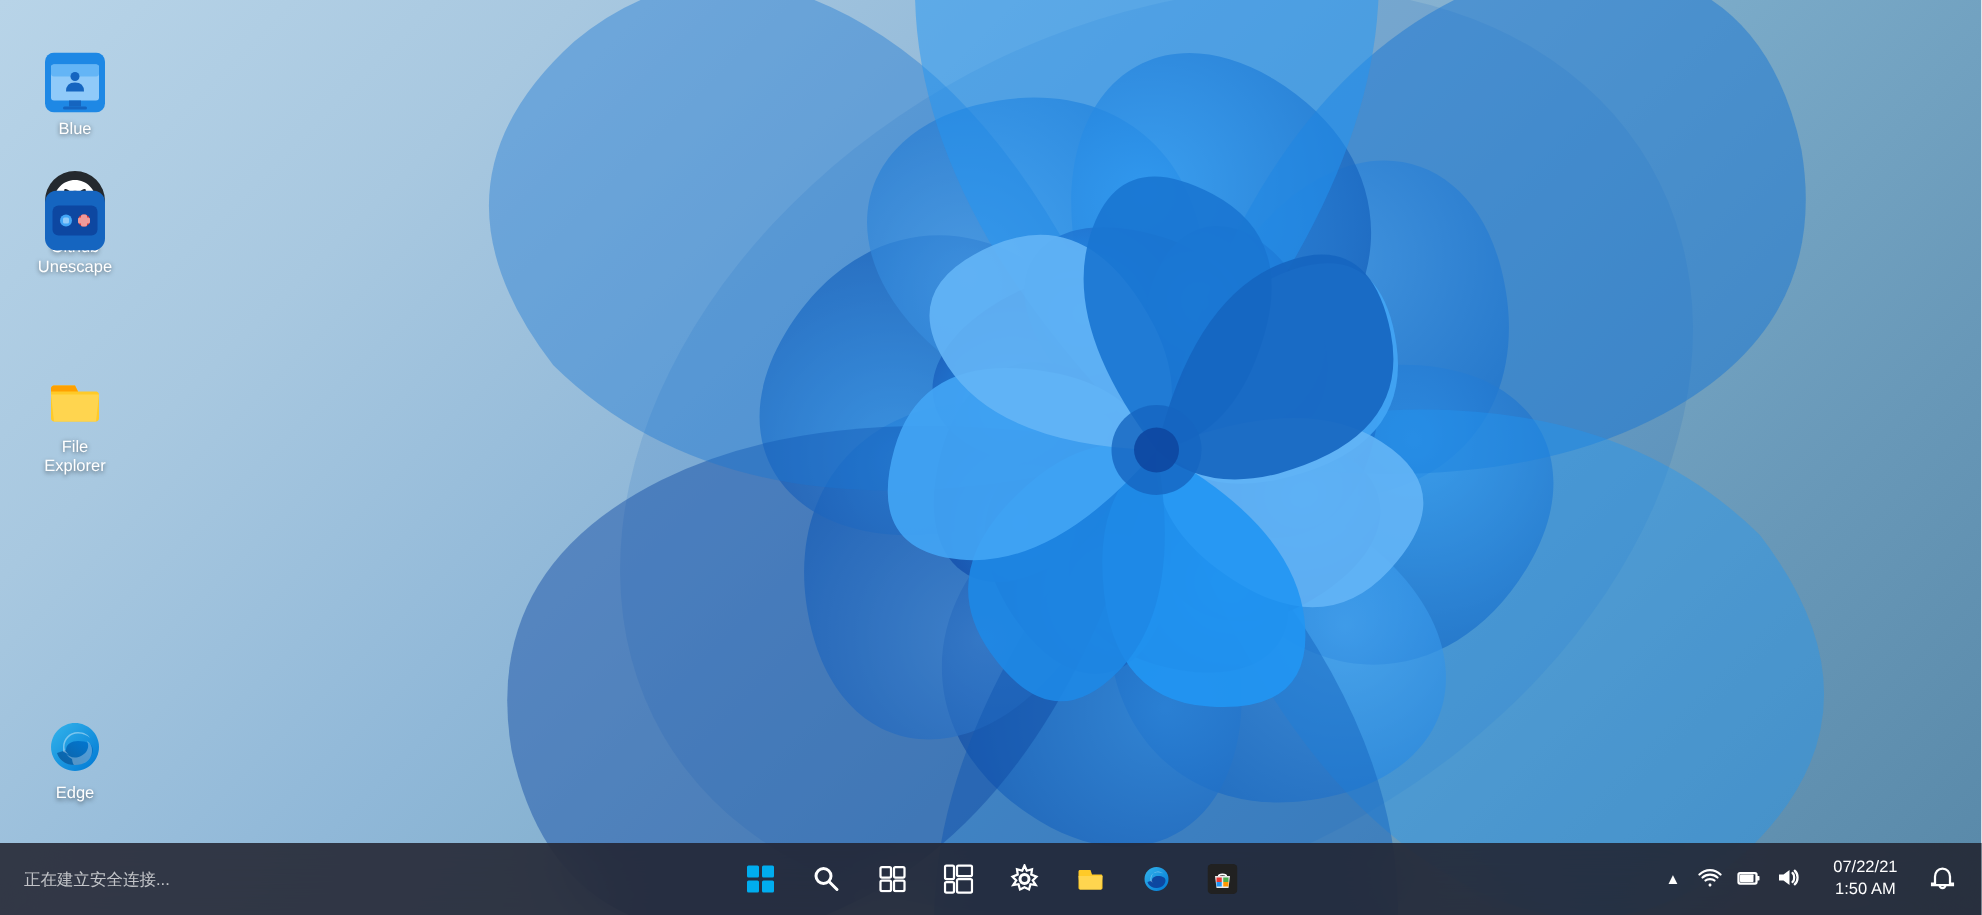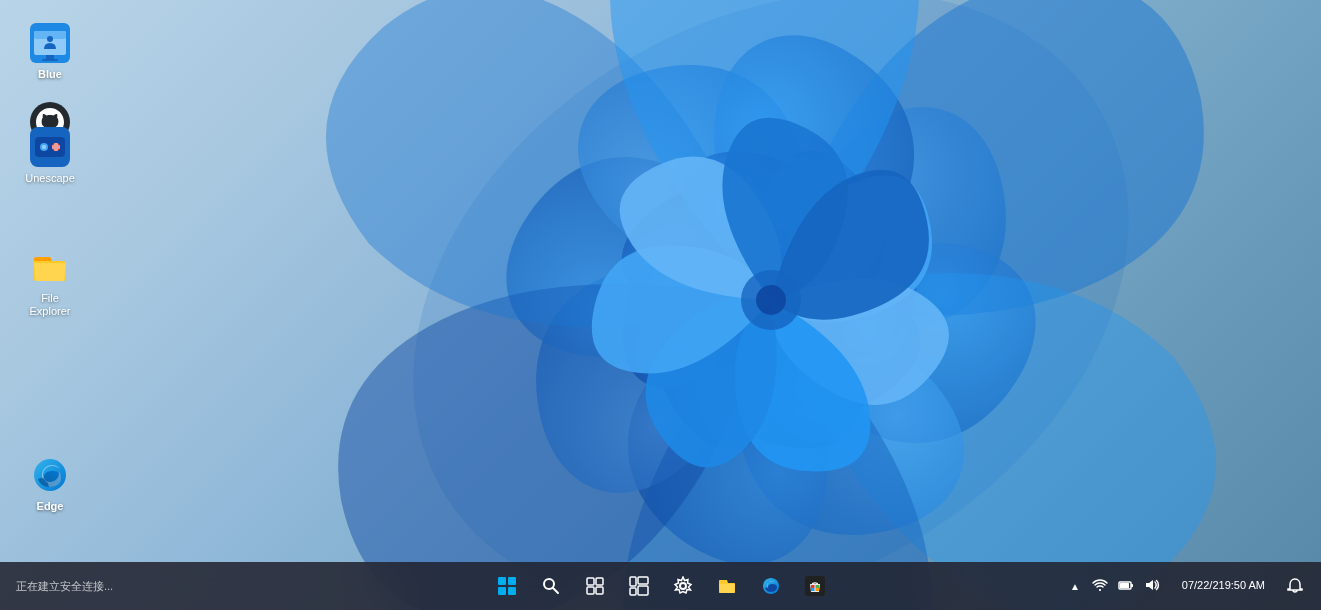--- a/index.html
+++ b/index.html
@@ -129,21 +129,21 @@
 
     .tray-icon {
       font-size: 14px;
       color: white;
       cursor: pointer;
       padding: 2px;
     }
 
     #clock {
       display: flex;
-      flex-direction: row;
+      flex-direction: column;
       align-items: center;
       color: white;
       font-size: 11px;
       line-height: 1.4;
       padding: 0 8px;
       cursor: pointer;
     }
 
     #notification-btn {
       width: 36px;
@@ -217,21 +217,21 @@
     <path d="M450,320 Q480,220 540,200 Q600,180 610,250 Q620,320 530,340 Q480,350 450,320Z" fill="#1e88e5" opacity="0.9" transform="rotate(153 450 320)"></path>
     <path d="M450,320 Q480,220 540,200 Q600,180 610,250 Q620,320 530,340 Q480,350 450,320Z" fill="#42a5f5" opacity="0.9" transform="rotate(204 450 320)"></path>
     <path d="M450,320 Q480,220 540,200 Q600,180 610,250 Q620,320 530,340 Q480,350 450,320Z" fill="#64b5f6" opacity="0.9" transform="rotate(255 450 320)"></path>
     <path d="M450,320 Q480,220 540,200 Q600,180 610,250 Q620,320 530,340 Q480,350 450,320Z" fill="#1976d2" opacity="0.9" transform="rotate(306 450 320)"></path>
     <path d="M450,320 Q480,220 540,200 Q600,180 610,250 Q620,320 530,340 Q480,350 450,320Z" fill="#1565c0" opacity="0.9" transform="rotate(357 450 320)"></path>
 
     <circle cx="450" cy="320" r="30" fill="#1565c0" opacity="0.8"></circle>
     <circle cx="450" cy="320" r="15" fill="#0d47a1" opacity="0.9"></circle>
   </svg>
 
-  <div class="desktop-icons" style="top: 16px; left: 10px; font-weight: bold;">
+  <div class="desktop-icons" style="top: 28px; left: 10px;">
 
     <div class="desktop-icon">
       <div class="icon-img">
         <svg width="40" height="40" viewBox="0 0 40 40">
           <rect width="40" height="40" rx="6" fill="#1e88e5"></rect>
           <rect x="4" y="8" width="32" height="24" rx="2" fill="#90caf9"></rect>
           <rect x="4" y="8" width="32" height="8" rx="2" fill="#64b5f6"></rect>
 
           <rect x="16" y="32" width="8" height="4" fill="#1565c0"></rect>
           <rect x="12" y="36" width="16" height="2" rx="1" fill="#1565c0"></rect>
@@ -284,21 +284,21 @@
           <path d="M4,16 L36,16 L34,34 L6,34 Z" fill="#ffd54f"></path>
 
           <path d="M4,14 L22,14 L20,10 L6,10 C4.9,10 4,10.9 4,12Z" fill="#ffa000"></path>
         </svg>
       </div>
       <span class="icon-label" style="white-space: pre-line;">File<br>Explorer</span>
     </div>
   </div>
 
 
-  <div class="desktop-icons" style="top: 448px; left: 10px; font-weight: bold;">
+  <div class="desktop-icons" style="top: 471px; left: 10px;">
 
     <div class="desktop-icon">
       <div class="icon-img">
         <svg width="40" height="40" viewBox="0 0 40 40">
 
           <defs>
             <linearGradient id="edgeGrad1" x1="0%" y1="0%" x2="100%" y2="100%">
               <stop offset="0%" stop-color="#34b4eb"></stop>
               <stop offset="100%" stop-color="#0078d4"></stop>
             </linearGradient>
@@ -426,21 +426,21 @@
           <svg width="16" height="16" viewBox="0 0 16 16">
             <path d="M2,6 L2,10 L5,10 L9,13 L9,3 L5,6Z" fill="white"></path>
             <path d="M11,5 C12.5,6 12.5,10 11,11" fill="none" stroke="white" stroke-width="1.5" stroke-linecap="round"></path>
             <path d="M12.5,3.5 C15,5.5 15,10.5 12.5,12.5" fill="none" stroke="white" stroke-width="1.5" stroke-linecap="round"></path>
           </svg>
         </span>
       </div>
 
       <div id="clock">
         <span>07/22/21</span>
-        <span>9:50 AM</span>
+        <span>1:50 AM</span>
       </div>
 
       <div id="notification-btn">
         <svg width="16" height="16" viewBox="0 0 16 16">
           <path d="M8,1 C5,1 3,3.5 3,6.5 L3,11 L1,11 L1,12 L15,12 L15,11 L13,11 L13,6.5 C13,3.5 11,1 8,1Z" fill="none" stroke="white" stroke-width="1.5"></path>
           <path d="M6,12 C6,13.1 6.9,14 8,14 C9.1,14 10,13.1 10,12" fill="none" stroke="white" stroke-width="1.5"></path>
         </svg>
       </div>
     </div>
   </div>

